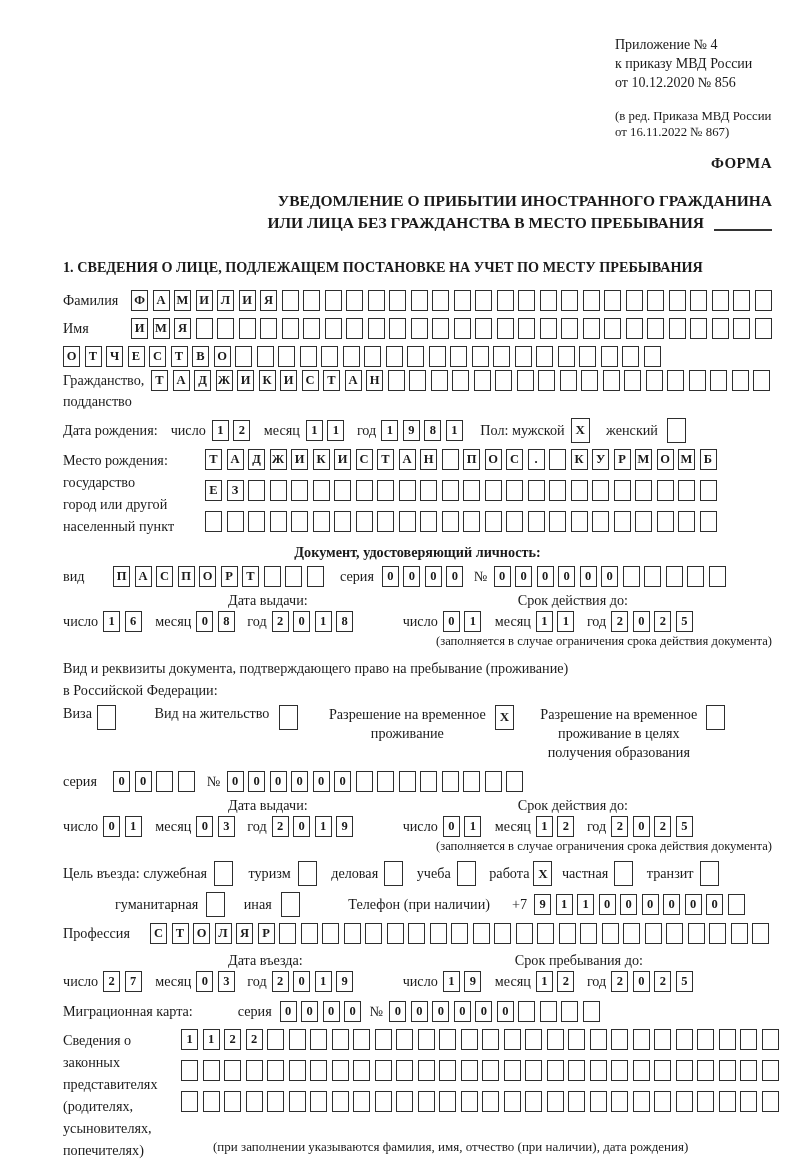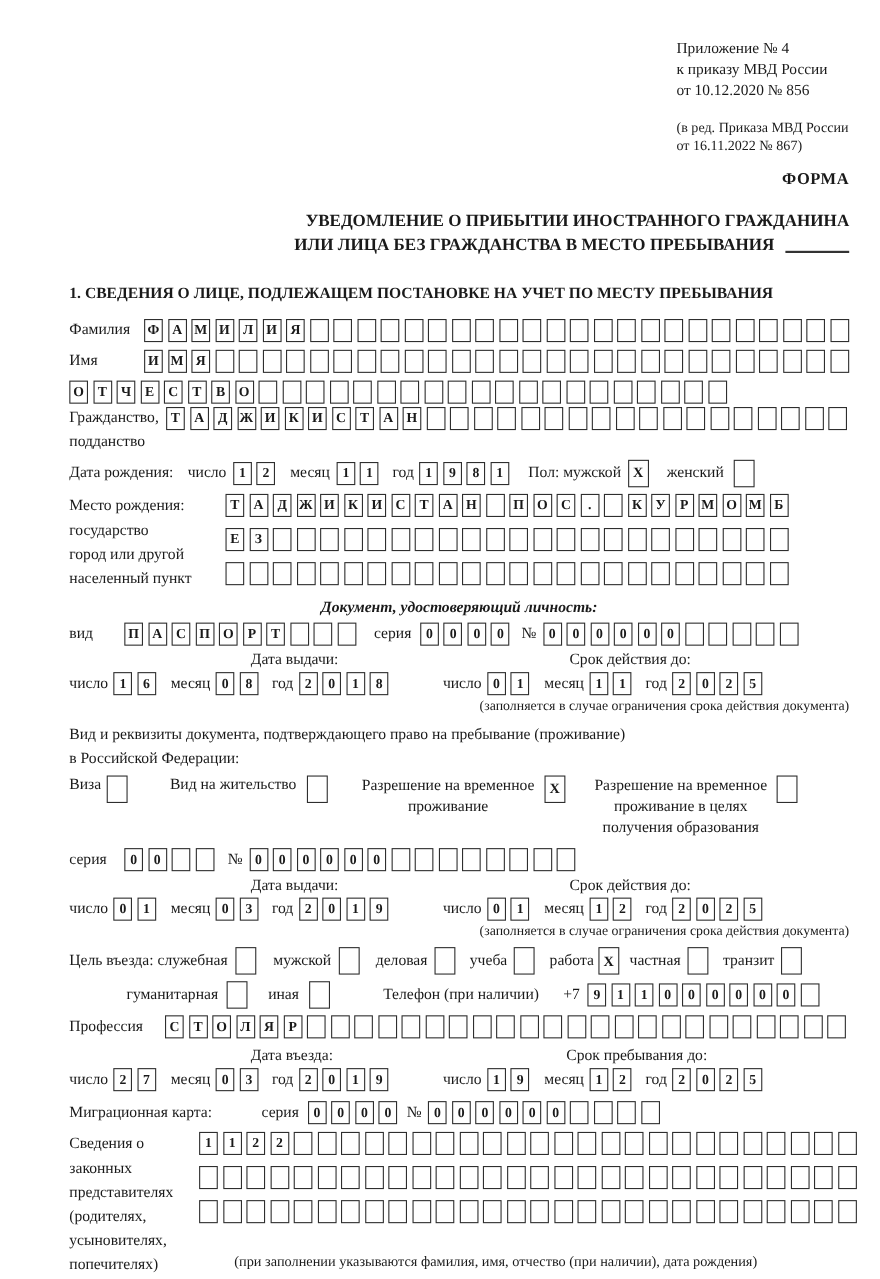--- a/index.html
+++ b/index.html
@@ -29,21 +29,21 @@
   .lblcol { flex:0 0 auto; font-size:14.2px; line-height:21px; }
   .boxes { display:inline-flex; flex:0 0 auto; }
   .cell {
     width:17px; height:21px; flex:0 0 auto;
     border:1.7px solid #2e2e2e; margin-right:4.5px;
     display:inline-flex; align-items:center; justify-content:center;
     font-size:12.5px; font-weight:bold; background:#fff;
   }
   .cell.cb { width:19px; height:25px; font-size:13px; }
 
-  .center-head { text-align:center; font-weight:bold; font-size:14.2px; margin-top:7px;font-style:italic; }
+  .center-head { text-align:center; font-weight:bold; font-size:14.2px; margin-top:7px; }
   .date-labels { font-size:14.2px; margin-top:5px; }
   .note { font-size:12.6px; text-align:right; margin-top:2px; }
   .para { font-size:14.2px; margin-top:8px; line-height:1.55; }
   .cbgroup { display:flex; align-items:flex-start; }
   .cbgroup .txt { font-size:14.2px; text-align:center; line-height:1.35; }
   .mrows .boxes { margin-bottom:10px; }
   .caption { font-size:13px; margin-top:4px; margin-left:150px; }
 </style>
 </head>
 <body>
@@ -520,21 +520,21 @@
       </span>
   </div>
 
   <div class="note">(заполняется в случае ограничения срока действия документа)</div>
 
   <div class="row" style="margin-top:7px">
     <span class="lbl" style="margin-right:7px">Цель въезда: служебная</span>
     <span class="boxes">
         <span class="cell cb"></span>
       </span>
-    <span class="lbl" style="margin:0 7px 0 11px">мужской</span>
+    <span class="lbl" style="margin:0 7px 0 11px">туризм</span>
     <span class="boxes">
         <span class="cell cb"></span>
       </span>
     <span class="lbl" style="margin:0 6px 0 10px">деловая</span>
     <span class="boxes">
         <span class="cell cb"></span>
       </span>
     <span class="lbl" style="margin:0 6px 0 9px">учеба</span>
     <span class="boxes">
         <span class="cell cb"></span>

